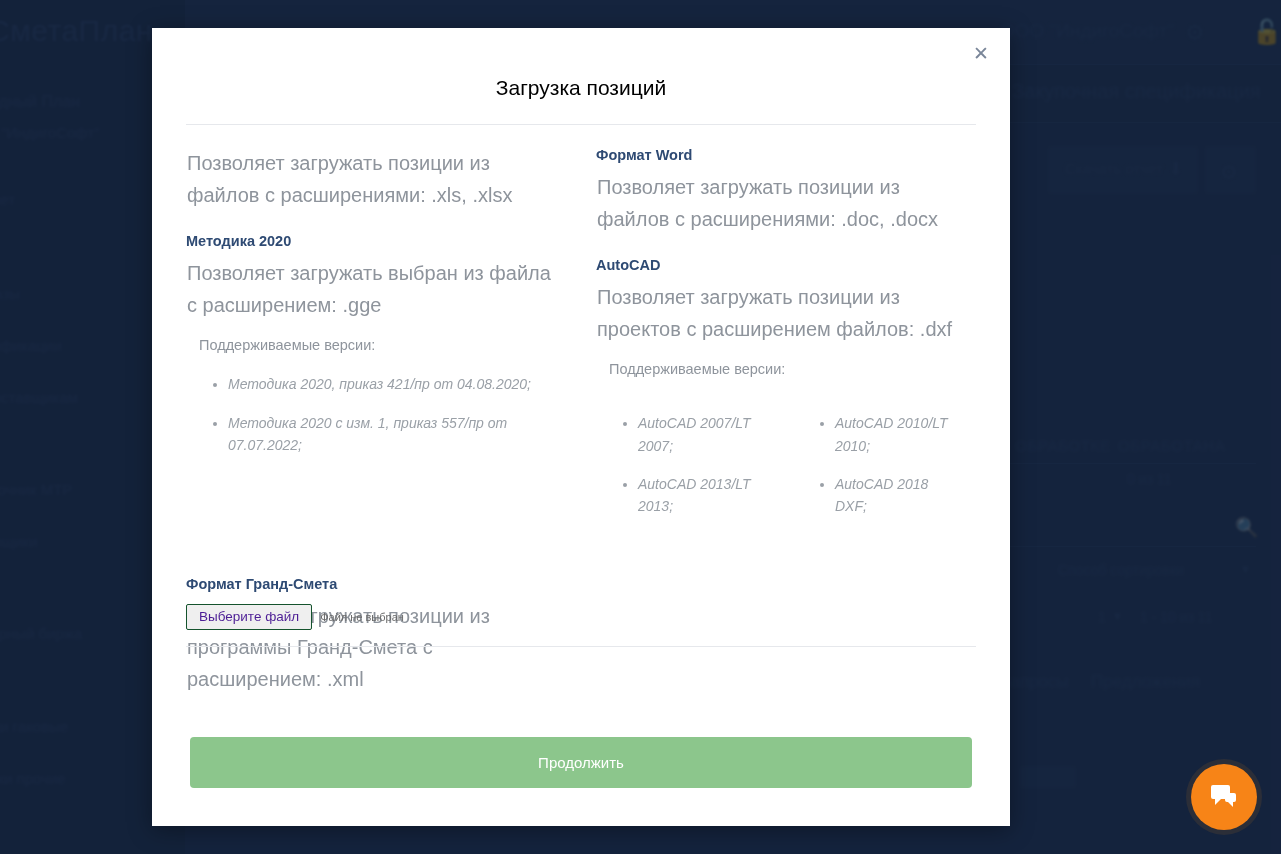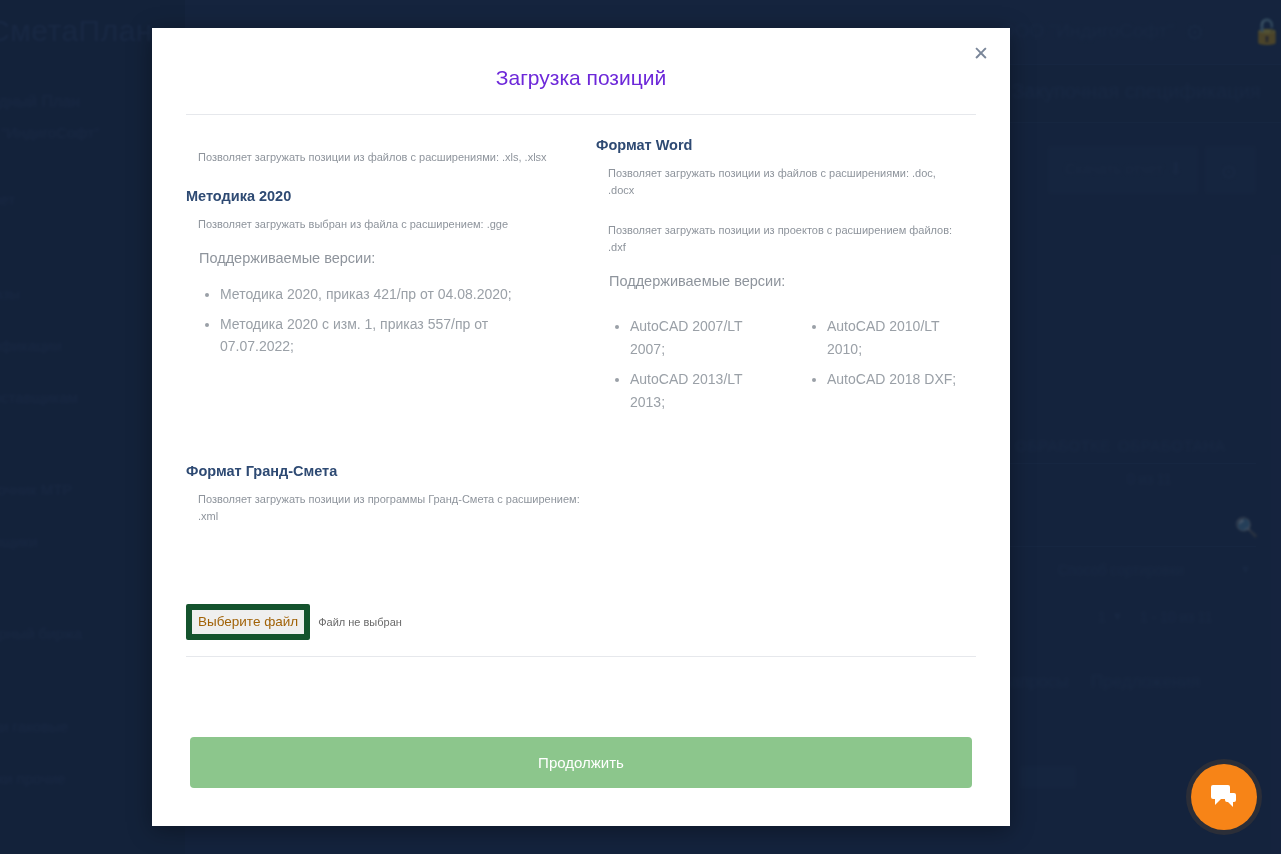--- a/index.html
+++ b/index.html
@@ -83,25 +83,25 @@
   #modal-close {
     position: absolute; right: 12px; top: 8px;
     width: 34px; height: 34px;
     display: flex; align-items: center; justify-content: center;
     color: #7a8699; font-size: 19px; line-height: 1;
     cursor: pointer; background: none; border: none;
     font-family: "Liberation Sans", sans-serif;
   }
   #modal-title {
     text-align: center;
-    color: #6d28d9;
+    color: #000000;
     font-size: 21px;
     font-weight: 400;
     padding: 38px 0 0 0;
-    margin: 0;
+    margin: 10px;
   }
   #title-rule {
     margin: 24px 34px 0 34px;
     border-top: 1px solid #e6e8ec;
   }
 
   #modal-body {
     padding: 22px 34px 0 34px;
   }
   .fmt-grid {
@@ -112,41 +112,42 @@
   .fmt-col { min-width: 0; }
   .fmt-block { margin-bottom: 22px; }
   .fmt-title {
     color: #2e4a73;
     font-size: 14.5px;
     font-weight: bold;
     margin: 0 0 9px 0;
   }
   .fmt-desc {
     color: #8e949c;
-    font-size: 11px;
+    font-size: 20px;
     line-height: 1.58;
-    margin: 12px;
+    margin: 1px;
     max-width: 385px;
   }
   .ver-label {
     color: #8e949c;
     font-size: 14.5px;
     line-height: 1.58;
     margin: 13px;
   }
   ul.ver-list {
     margin: 2px 0 0 0;
     padding-left: 26px;
     color: #9aa0a7;
   }
   ul.ver-list li {
+    font-style: italic;
     font-size: 14px;
     line-height: 1.6;
     color: #9aa0a7;
-    margin: 8px;
+    margin: 16px;
   }
   ul.ver-list li::marker { font-size: 13px; }
   .ver-two-col {
     display: grid;
     grid-template-columns: 1fr 1fr;
     column-gap: 14px;
   }
   .ver-two-col ul.ver-list { margin-top: 2px; }
 
   #grandsmeta-block { margin-top: 20px; }
@@ -155,25 +156,25 @@
     margin: 0 34px;
     padding-top: 10px;
   }
   #file-picker {
     display: flex; align-items: center; gap: 8px;
     padding: 6px 0 16px 0;
   }
   #file-choose-btn {
     font-family: "Liberation Sans", sans-serif;
     font-size: 13.5px;
-    color: #a16207;
+    color: #4c1d95;
     background: #efefef;
-    border: 6px solid #14532d;
+    border: 1px solid #14532d;
     border-radius: 2px;
-    padding: 2px 6px;
+    padding: 2px 12px;
     cursor: pointer;
     line-height: 1.45;
   }
   #file-status {
     font-size: 11px;
     color: #6a6a6a;
   }
   #file-rule { border-top: 1px solid #e6e8ec; }
 
   #modal-footer {
@@ -291,20 +292,21 @@
       </div>
 
       <div class="fmt-col">
 
         <div class="fmt-block">
           <p class="fmt-title">Формат Word</p>
           <p class="fmt-desc">Позволяет загружать позиции из файлов с расширениями: .doc, .docx</p>
         </div>
 
         <div class="fmt-block">
+          <p class="fmt-title">AutoCAD</p>
           <p class="fmt-desc">Позволяет загружать позиции из проектов с расширением файлов: .dxf</p>
           <p class="ver-label">Поддерживаемые версии:</p>
           <div class="ver-two-col">
             <ul class="ver-list">
               <li>AutoCAD 2007/LT 2007;</li>
               <li>AutoCAD 2013/LT 2013;</li>
             </ul>
             <ul class="ver-list">
               <li>AutoCAD 2010/LT 2010;</li>
               <li>AutoCAD 2018 DXF;</li>

